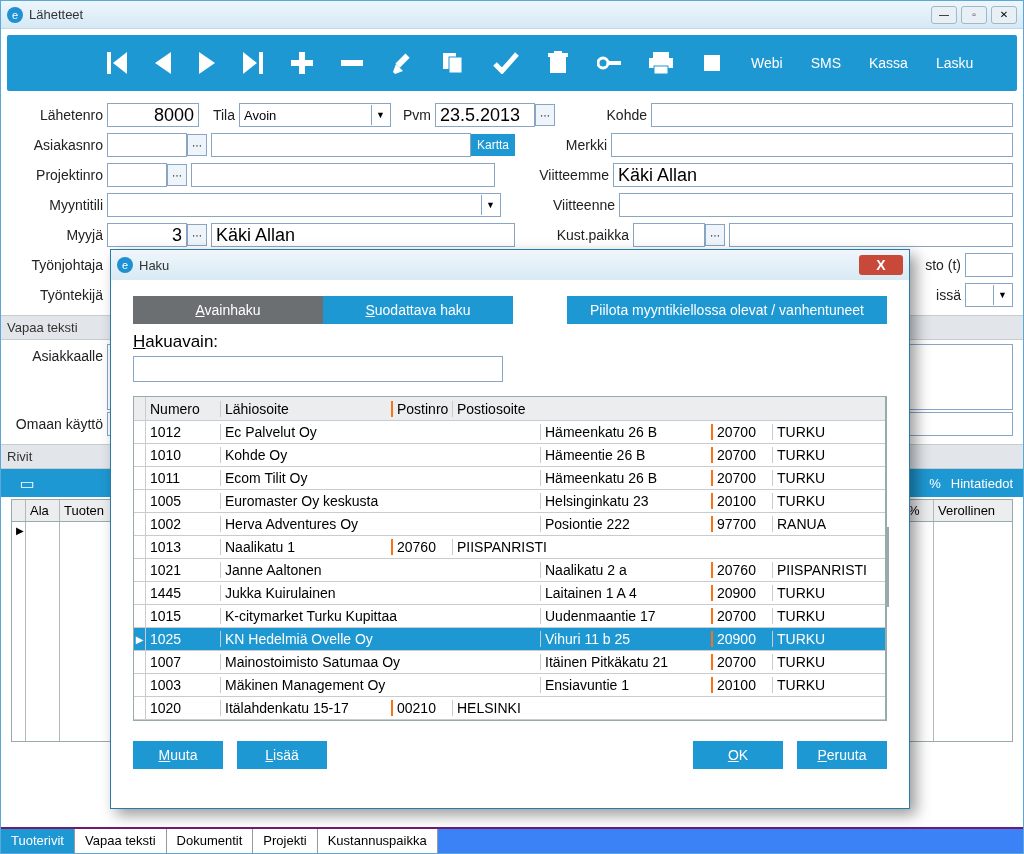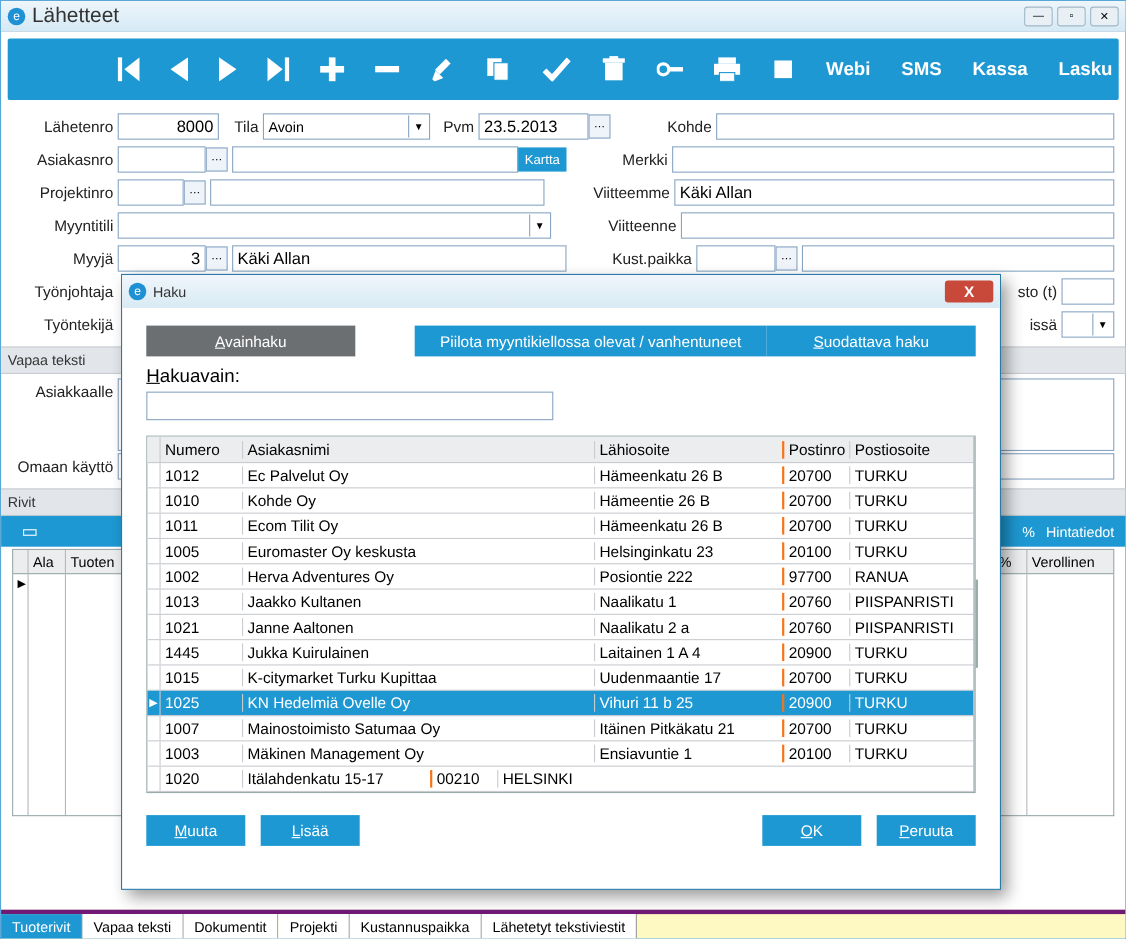--- a/index.html
+++ b/index.html
@@ -1,42 +1,42 @@
 <!DOCTYPE html>
 <html><head>
 <meta charset="utf-8">
 <style>
 * { box-sizing: border-box; margin: 0; padding: 0; font-family: Arial, sans-serif; }
 body { background: #fff; width: 1024px; height: 854px; overflow: hidden; }
 .window { width: 1024px; height: 854px; border: 1px solid #5aa8d8; background: #fff; position: relative; }
 .titlebar { height: 28px; background: linear-gradient(#eef6fb, #d5e9f5); display: flex; align-items: center; padding: 0 6px; border-bottom: 1px solid #c0d8e8; }
 .title-icon { width: 16px; height: 16px; background: #1e90d4; border-radius: 50%; color: #fff; font-size: 11px; display: flex; align-items: center; justify-content: center; margin-right: 6px; }
-.title-text { font-size: 19px; color: #333; flex: 1; }
+.title-text { font-size: 13px; color: #333; flex: 1; }
 .win-btns { display: flex; gap: 4px; }
 .win-btn { width: 26px; height: 18px; border: 1px solid #a0b8c8; background: #e8f0f5; border-radius: 3px; display: flex; align-items: center; justify-content: center; font-size: 10px; cursor: pointer; }
 .toolbar { height: 56px; background: #1e98d2; margin: 6px; border-radius: 2px; display: flex; align-items: center; padding: 0 120px 0 100px; gap: 28px; color: #fff; }
 .tb-icon { width: 32px; height: 32px; display: flex; align-items: center; justify-content: center; font-size: 24px; cursor: pointer; color: #fff; fill: #fff; }
-.tb-text { font-size: 17px; cursor: pointer; font-weight: bold; }
+.tb-text { font-size: 14px; cursor: pointer; }
 .form-area { padding: 4px 10px; font-size: 14px; }
 .form-row { display: flex; align-items: center; height: 28px; margin-bottom: 2px; }
 .form-label { width: 92px; text-align: right; margin-right: 4px; color: #222; }
-.form-input { height: 24px; border: 1px solid #88a5c4; background: #fff; padding: 0 4px; font-size: 15px; }
+.form-input { height: 24px; border: 1px solid #88a5c4; background: #fff; padding: 0 4px; font-size: 18px; }
 .form-input.right { text-align: right; }
 .btn-small { width: 20px; height: 22px; border: 1px solid #88a5c4; background: #eef4fa; font-size: 10px; cursor: pointer; display: flex; align-items: center; justify-content: center; }
 .select { height: 24px; border: 1px solid #88a5c4; background: #fff; position: relative; padding: 0 4px; font-size: 13px; display:flex; align-items:center;}
 .sel-arrow { position: absolute; right: 1px; top: 1px; width: 18px; height: 20px; border-left: 1px solid #88a5c4; display: flex; align-items: center; justify-content: center; font-size: 9px; }
 .blue-btn { background: #1e98d2; color: #fff; font-size: 12px; padding: 4px 6px; border: none; cursor: pointer; }
 .section-h { background: #e2e6ea; font-size: 13px; padding: 4px 6px; color: #333; border-top:1px solid #c8ccd0; border-bottom:1px solid #c8ccd0; }
 .rivit-bar { background: #1e98d2; height: 28px; display: flex; align-items: center; padding: 0 10px; justify-content: space-between;}
 .rivit-right { color:#fff; font-size:13px; display:flex; gap:10px; align-items:center;}
 .textarea { border:1px solid #88a5c4; background:#fff; flex:1; height:66px;}
 .grid-head { display:flex; border:1px solid #9aa; background:#ecedef; font-size:13px;}
 .grid-cell { border-right:1px solid #b5b8bb; padding:3px 4px;}
 .grid-body { display:flex; border:1px solid #9aa; border-top:none; height:220px; font-size:13px;}
-.tabs-bottom { position:absolute; bottom:0; left:0; right:0; height:26px; display:flex; border-top:4px solid #701a75; font-size:13px; background:#fef9c3;}
+.tabs-bottom { position:absolute; bottom:0; left:0; right:0; height:26px; display:flex; border-top:2px solid #701a75; font-size:13px; background:#3b82f6;}
 .tab { padding:4px 10px; border-right:1px solid #999; cursor:pointer; background:#fff;}
 .tab.active { background:#1e98d2; color:#fff; }
 
 .dialog { position:absolute; left:109px; top:248px; width:800px; height:560px; background:#fff; border:1px solid #2a7aa8; box-shadow: 6px 6px 14px rgba(0,0,0,0.4);}
 .dlg-title { height:30px; background:linear-gradient(#f0f6fb,#d8eaf4); display:flex; align-items:center; padding:0 6px;}
 .dlg-title-text { font-size:13px; color:#333; flex:1;}
 .dlg-close { width:44px; height:20px; background:#c8483a; border-radius:3px; color:#fff; display:flex; align-items:center; justify-content:center; font-weight:bold; cursor:pointer; font-size:14px;}
 .dlg-body { padding:16px 22px 10px 22px; }
 .dlg-tabs { display:flex; margin-bottom:8px;justify-content:center;}
 .dlg-tab { padding:6px 0; font-size:14px; text-align:center; cursor:pointer;}
@@ -266,45 +266,43 @@
       <div class="grid-cell" style="width:78px;border-right:none"></div>
     </div>
   </div>
 
   <div class="tabs-bottom">
     <div class="tab active">Tuoterivit</div>
     <div class="tab">Vapaa teksti</div>
     <div class="tab">Dokumentit</div>
     <div class="tab">Projekti</div>
     <div class="tab">Kustannuspaikka</div>
-    <div class="tab">Lähetetyt tekstiviestit</div>
   </div>
 
   <div class="dialog">
     <div class="dlg-title">
       <div class="title-icon">e</div>
       <div class="dlg-title-text">Haku</div>
       <div class="dlg-close">X</div>
     </div>
     <div class="dlg-body">
       <div class="dlg-tabs">
         <div class="dlg-tab gray"><span class="underline">A</span><span>vainhaku</span></div>
+        <div class="dlg-tab blue"><span class="underline">S</span><span>uodattava haku</span></div>
         <div class="dlg-tab blue2">Piilota myyntikiellossa olevat / vanhentuneet</div>
-        <div class="dlg-tab blue"><span class="underline">S</span><span>uodattava haku</span></div>
       </div>
       <div class="dlg-label"><span class="underline">H</span><span>akuavain:</span></div>
       <input class="dlg-input" style="">
 
       <div class="tbl">
         <div class="tbl-wrap">
           <div class="tbl-body" id="tbl-body">
             <div class="tbl-row header">
               <div class="c-mark"></div>
               <div class="c-num">Numero</div>
-              <div class="c-name">Asiakasnimi</div>
               <div class="c-addr">Lähiosoite</div>
               <div class="c-post">Postinro</div>
               <div class="c-city">Postiosoite</div>
             </div>
           <div class="tbl-row">
                 <div class="c-mark"></div>
                 <div class="c-num">1012</div>
                 <div class="c-name">Ec Palvelut Oy</div>
                 <div class="c-addr">Hämeenkatu 26 B</div>
                 <div class="c-post">20700</div>
@@ -338,21 +336,20 @@
                 <div class="c-mark"></div>
                 <div class="c-num">1002</div>
                 <div class="c-name">Herva Adventures Oy</div>
                 <div class="c-addr">Posiontie 222</div>
                 <div class="c-post">97700</div>
                 <div class="c-city">RANUA</div>
               </div>
               <div class="tbl-row">
                 <div class="c-mark"></div>
                 <div class="c-num">1013</div>
-                <div class="c-name">Jaakko Kultanen</div>
                 <div class="c-addr">Naalikatu 1</div>
                 <div class="c-post">20760</div>
                 <div class="c-city">PIISPANRISTI</div>
               </div>
               <div class="tbl-row">
                 <div class="c-mark"></div>
                 <div class="c-num">1021</div>
                 <div class="c-name">Janne Aaltonen</div>
                 <div class="c-addr">Naalikatu 2 a</div>
                 <div class="c-post">20760</div>

